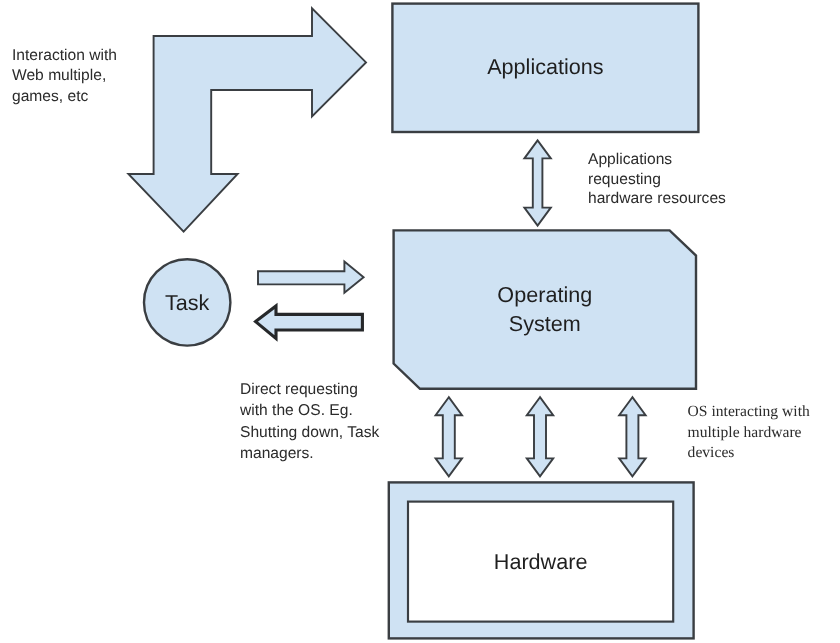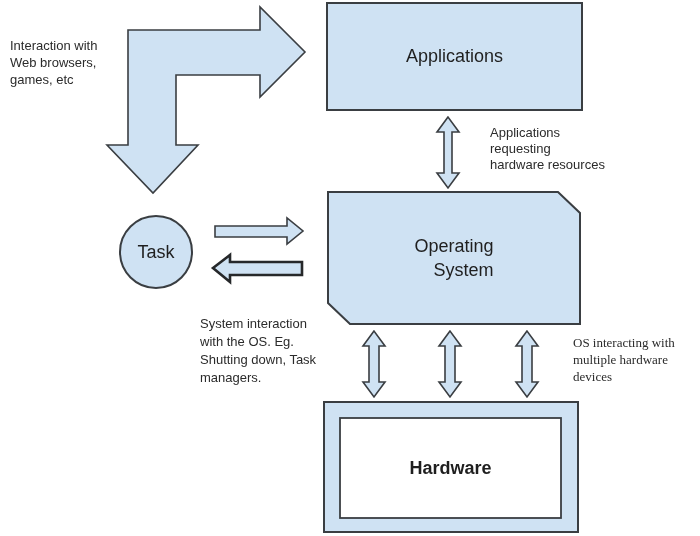--- a/index.html
+++ b/index.html
@@ -16,21 +16,21 @@
   .shape.box { stroke-width: 2; }
   .shape.inner { fill: #ffffff; stroke-width: 1.8; }
   .label {
     position: absolute;
     display: flex; align-items: center; justify-content: center;
     text-align: center;
     color: #1f1f1f;
     white-space: pre-line;
   }
   .node-label { font-size: 18px; }
-  .os-label { line-height: 24px; text-align: right; }
+  .os-label { line-height: 24px; }
   .note {
     position: absolute;
     font-size: 13px;
     line-height: 17px;
     color: #2b2b2b;
     white-space: pre-line;
   }
 </style>
 </head>
 <body>
@@ -59,33 +59,33 @@
 
     <rect class="shape box" x="324" y="402" width="254" height="130"></rect>
     <rect class="shape inner" x="340" y="418" width="221" height="100"></rect>
   </svg>
 
   <div class="label node-label" style="left:327px; top:3px; width:255px; height:107px;">Applications</div>
 
   <div class="label node-label os-label" style="left:328px; top:192px; width:252px; height:132px;">Operating
 System</div>
 
-  <div class="label node-label" style="left:340px; top:418px; width:221px; height:100px;font-weight:bold;">Hardware</div>
+  <div class="label node-label" style="left:340px; top:418px; width:221px; height:100px;">Hardware</div>
 
   <div class="label node-label" style="left:120px; top:216px; width:72px; height:72px;">Task</div>
 
   <div class="note" style="left:10px; top:37px;">Interaction with
-Web browsers,
+Web multiple,
 games, etc</div>
 
   <div class="note" style="left:490px; top:125px; line-height:16px;">Applications
 requesting
 hardware resources</div>
 
-  <div class="note" style="left:200px; top:315px; line-height:18px;">System interaction
+  <div class="note" style="left:200px; top:315px; line-height:18px;">Direct requesting
 with the OS. Eg.
 Shutting down, Task
 managers.</div>
 
   <div class="note" style="left:573px; top:334px;font-family:Liberation Serif, serif;">OS interacting with
 multiple hardware
 devices</div>
 
 </div>
 

